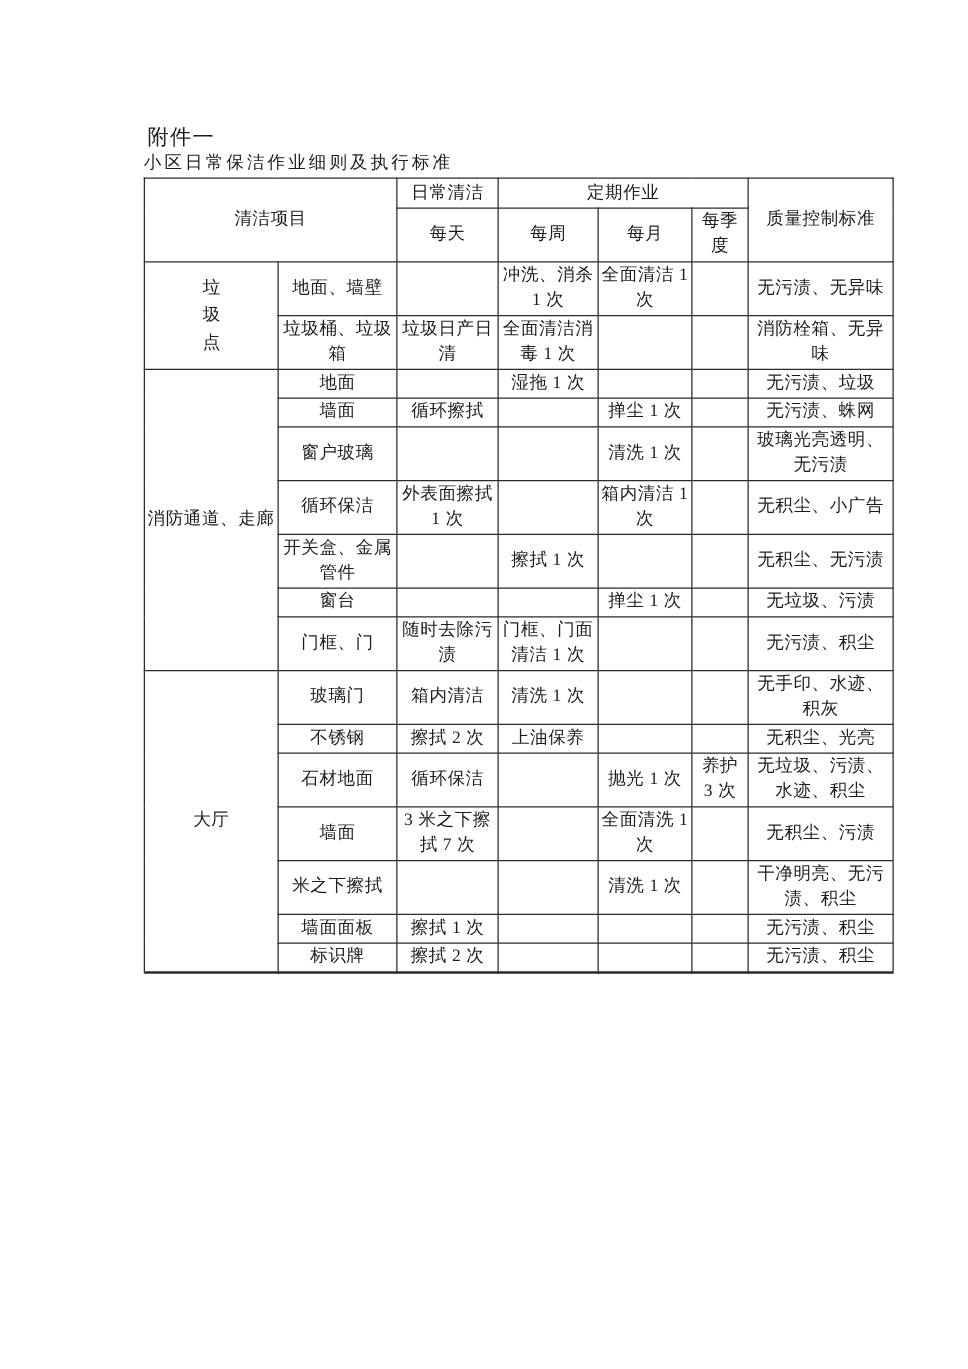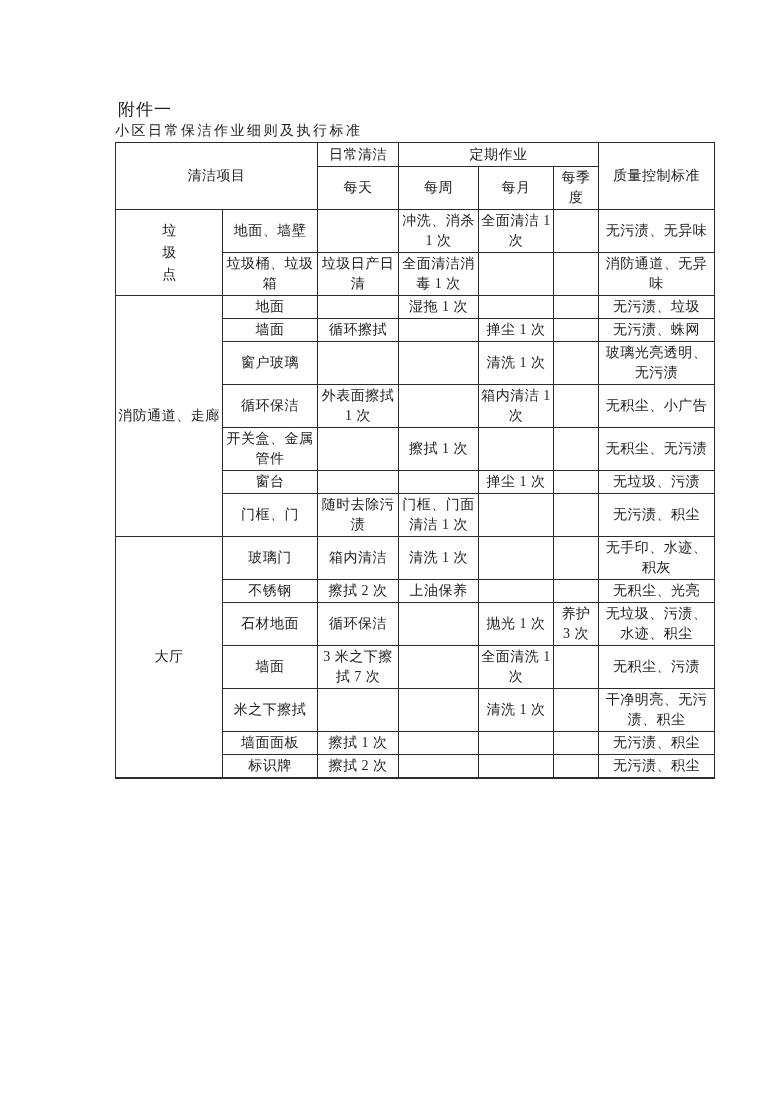--- a/index.html
+++ b/index.html
@@ -50,21 +50,21 @@
     letter-spacing: 0.5px;
     text-align: center;
     vertical-align: middle;
     padding: 1px 2px;
     line-height: 20px;
     overflow: hidden;
   }
   tr.head-row-1 th { height: 21px; }
   tr.head-row-2 th { height: 37px; }
   td.category-cell.left-align {
-    text-align: center;
+    text-align: left;
     padding-left: 2px;
   }
   td.category-cell .vertical-label {
     display: inline-block;
     width: 1.1em;
     word-break: break-all;
     line-height: 22px;
     text-align: right;
   }
 </style>
@@ -111,21 +111,21 @@
             <td>全面清洁 1 次</td>
             <td></td>
             <td>无污渍、无异味</td>
           </tr>
           <tr>
             <td>垃圾桶、垃圾箱</td>
             <td>垃圾日产日清</td>
             <td>全面清洁消毒 1 次</td>
             <td></td>
             <td></td>
-            <td>消防通道、无异味</td>
+            <td>消防栓箱、无异味</td>
           </tr>
           <tr>
             <td class="category-cell left-align" rowspan="7"><span>消防通道、走廊</span></td>
             <td>地面</td>
             <td></td>
             <td>湿拖 1 次</td>
             <td></td>
             <td></td>
             <td>无污渍、垃圾</td>
           </tr>

